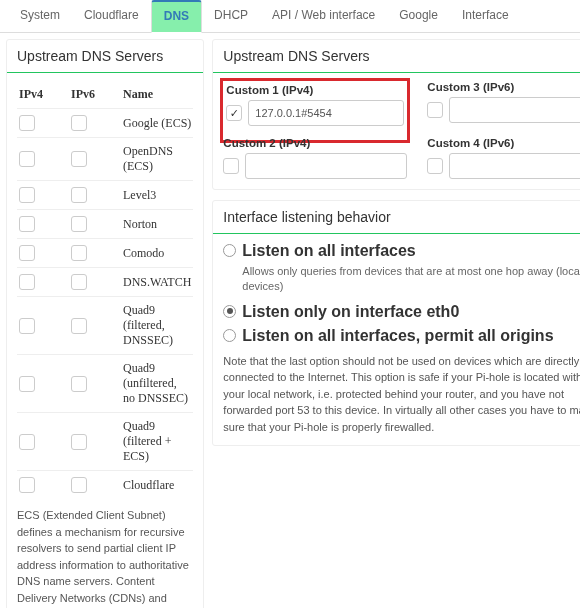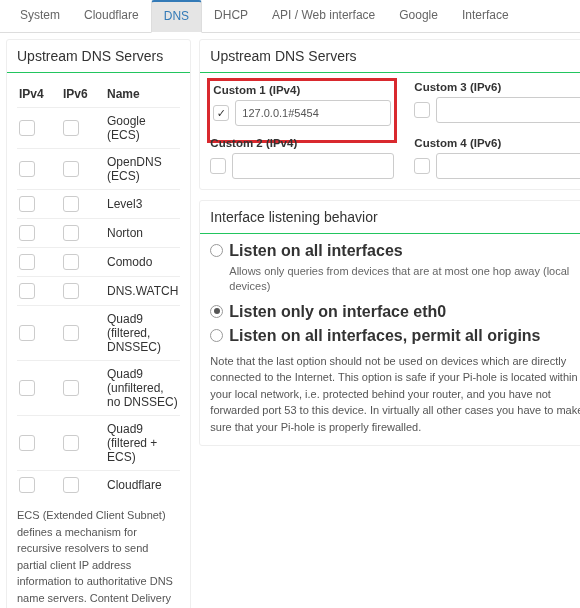--- a/index.html
+++ b/index.html
@@ -22,22 +22,23 @@
     cursor: pointer;
     border-bottom: 2px solid transparent;
     margin-bottom: -1px;
   }
   .tab.active {
     color: #337ab7;
     border: 1px solid #ddd;
     border-bottom: 1px solid #fff;
     border-top: 2px solid #337ab7;
     border-radius: 3px 3px 0 0;
-    background: #e5e5e5;
+    background: #86efac;
     padding-top: 7px;
+    font-weight: bold;
   }
   .layout {
     display: flex;
     align-items: flex-start;
     gap: 8px;
     padding: 6px;
   }
   .col { flex: 1; }
   .panel {
     border: 1px solid #eee;
@@ -50,22 +51,23 @@
     border-bottom: 1px solid #22c55e;
     font-size: 14px;
     color: #333;
     font-weight: 400;
   }
   .panel-body { padding: 8px 10px 10px; }
   .providers-head, .provider-row {
     display: grid;
     grid-template-columns: 40px 40px 1fr;
     align-items: center;
-    gap: 4px;
+    gap: 12px;
     padding: 6px 2px;
+    font-family: Liberation Serif, serif;
   }
   .providers-head { font-size: 12px; font-weight: 700; color: #333; border-bottom: none; }
   .provider-row { border-top: 1px solid #eee; }
   .checkbox {
     width: 16px; height: 16px;
     border: 1px solid #ccc;
     border-radius: 3px;
     display: inline-flex;
     align-items: center;
     justify-content: center;

